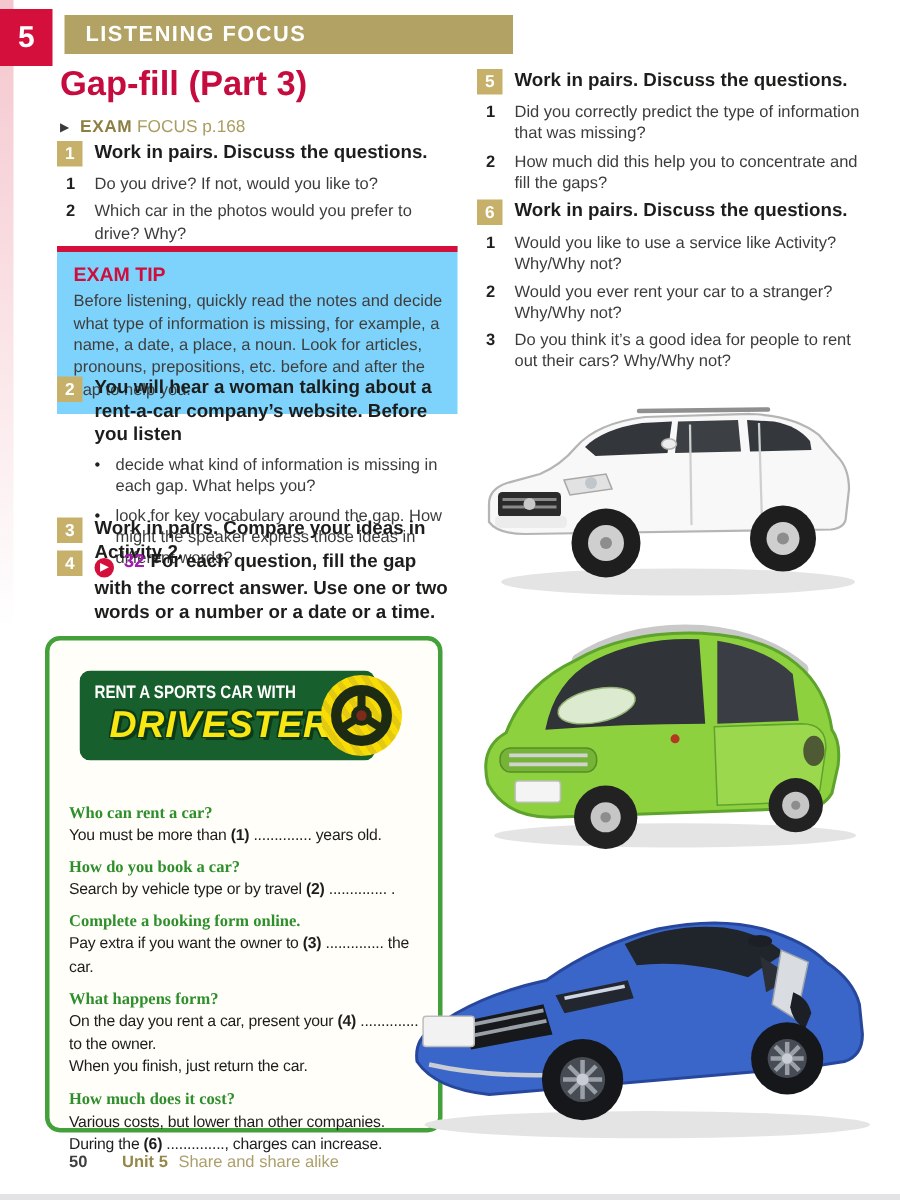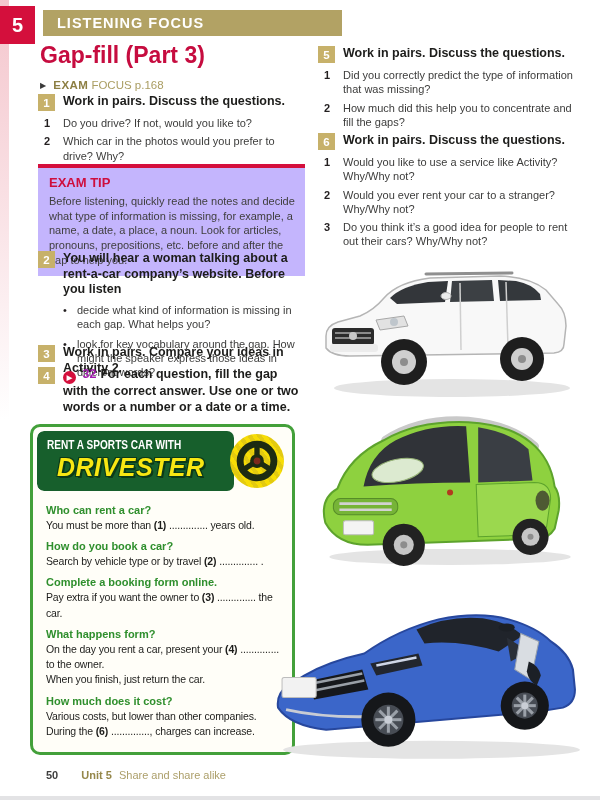--- a/index.html
+++ b/index.html
@@ -29,43 +29,43 @@
   .act-title{font-weight:bold;font-size:12.5px;line-height:1.25;color:#1d1d1b;}
   .qitem{display:flex;margin:0 0 4px 6px;}
   .qn{flex:0 0 19px;font-weight:bold;font-size:11px;line-height:1.3;}
   .qt{font-size:11px;line-height:1.3;color:#3c3c3b;}
   .bullet{display:flex;margin:0 0 6px 25px;}
   .b-dot{flex:0 0 14px;font-size:11px;line-height:1.28;}
   .b-txt{font-size:11px;line-height:1.28;color:#3c3c3b;}
 
   
   .exam-tip{position:absolute;left:0;top:70px;width:100%;box-sizing:border-box;
-    border-top:4px solid #d40f3c;background:#c4b5fd;padding:7px 10px 9px 11px;}
+    border-top:4px solid #d40f3c;background:#7dd3fc;padding:7px 10px 9px 11px;}
   .tip-title{color:#ce0e3d;font-weight:bold;font-size:13px;margin-bottom:4px;}
   .tip-body{font-size:11px;line-height:1.33;color:#3f3e3d;}
 
   
   .play-icon{display:inline-block;width:13px;height:13px;border-radius:50%;background:#d40f3c;
     color:#fff;font-size:7px;line-height:13px;text-align:center;vertical-align:-2px;margin-right:3px;}
   .track{color:#a21caf;font-weight:bold;margin-right:4px;}
 
   
   .drv{position:absolute;left:30px;top:424px;width:265px;height:331px;box-sizing:border-box;
     border:3px solid #43a03a;border-radius:10px;background:#fffef8;}
-  .drv-banner{position:relative;height:60px;margin:4px;border-radius:7px;overflow:hidden;
+  .drv-banner{position:relative;height:60px;margin:20px;border-radius:7px;overflow:hidden;
     background:repeating-linear-gradient(55deg,#f7dd05 0 5px,#decza3 0, #dfc714 5px 10px);}
   .drv-banner-green{position:absolute;left:0;top:0;width:197px;height:60px;background:#175f2c;border-radius:7px;}
   .drv-l1{margin:7px 0 0 10px;color:#fff;font-weight:bold;font-size:12px;white-space:nowrap;
     transform:scaleX(0.84);transform-origin:left;}
   .drv-l2{margin:1px 0 0 20px;color:#f8e713;font-style:italic;font-weight:bold;font-size:25px;white-space:nowrap;
     letter-spacing:0.5px;text-shadow:1px 1px 0 #0c3a18,-1px 1px 0 #0c3a18,1px -1px 0 #0c3a18,-1px -1px 0 #0c3a18,2px 2px 0 #0c3a18;}
   .drv-wheel{position:absolute;right:4px;top:3px;width:54px;height:54px;border-radius:50%;
     background:repeating-linear-gradient(55deg,#f7dd05 0 4px,#e3ca10 4px 8px);display:flex;align-items:center;justify-content:center;}
   .drv-body{padding:2px 12px 0 13px;}
-  .drv-h{color:#2f8f2d;font-weight:bold;font-size:11px;margin:7px 0 2px;}
+  .drv-h{color:#2f8f2d;font-weight:bold;font-size:11px;margin:7px 0 2px;font-family:Liberation Serif, serif;}
   .drv-line{font-size:10.5px;line-height:1.45;color:#1d1d1b;letter-spacing:-0.15px;}
   .gap-num{font-weight:bold;}
 
   
   .car{position:absolute;}
   .car-suv{left:310px;top:240px;width:280px;height:165px;}
   .car-smart{left:297px;top:394px;width:292px;height:176px;}
   .car-sport{left:266px;top:556px;width:326px;height:208px;}
   .car svg{width:100%;height:100%;display:block;}
 

